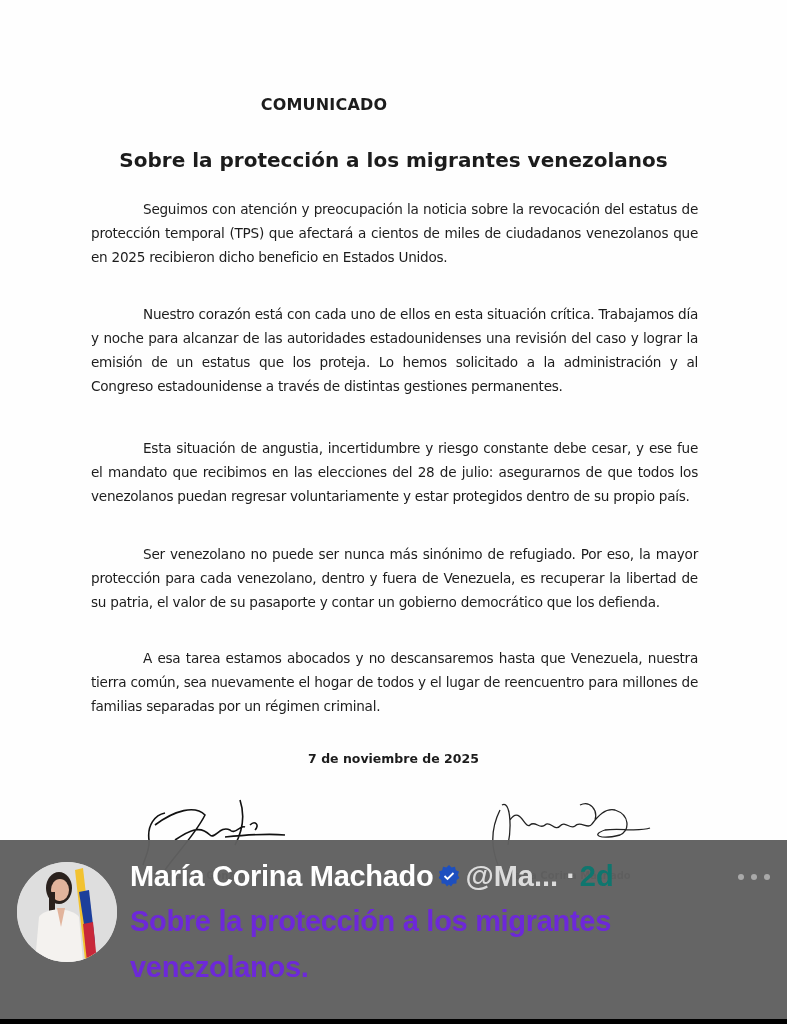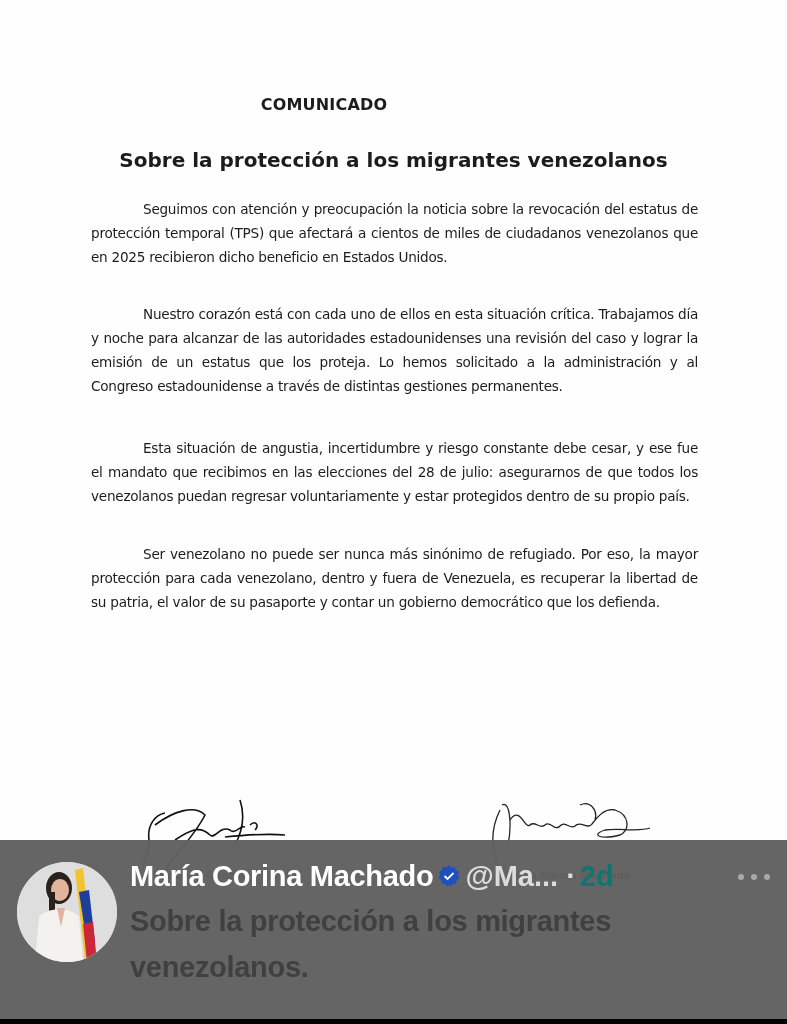--- a/index.html
+++ b/index.html
@@ -70,34 +70,36 @@
   }
   .post-sep { color:#dcdcdc; font-weight:bold; font-size:29px; margin:0 4px 0 8px; }
   .post-time { color:#0f766e; font-weight:bold; font-size:29px; }
   .more-btn {
     position:absolute; left:738px; top:866px; width:32px; height:22px;
     display:flex; align-items:center; justify-content:space-between;
   }
   .more-btn span { width:6px; height:6px; border-radius:50%; background:#a9a9a9; display:block; }
   .post-text {
     position:absolute; left:130px; top:898px; width:620px;
-    color:#404040; font-weight:bold; font-size:29px; line-height:46px;
+    color:#6d28d9; font-weight:bold; font-size:29px; line-height:46px;
     letter-spacing:-0.3px;
   }
 </style>
 </head>
 <body>
 
 <div class="doc">
   <div class="doc-title">COMUNICADO</div>
   <div class="doc-subtitle">Sobre la protección a los migrantes venezolanos</div>
   <div class="para p1">Seguimos con atención y preocupación la noticia sobre la revocación del estatus de protección temporal (TPS) que afectará a cientos de miles de ciudadanos venezolanos que en 2025 recibieron dicho beneficio en Estados Unidos.</div>
   <div class="para p2">Nuestro corazón está con cada uno de ellos en esta situación crítica. Trabajamos día y noche para alcanzar de las autoridades estadounidenses una revisión del caso y lograr la emisión de un estatus que los proteja. Lo hemos solicitado a la administración y al Congreso estadounidense a través de distintas gestiones permanentes.</div>
   <div class="para p3">Esta situación de angustia, incertidumbre y riesgo constante debe cesar, y ese fue el mandato que recibimos en las elecciones del 28 de julio: asegurarnos de que todos los venezolanos puedan regresar voluntariamente y estar protegidos dentro de su propio país.</div>
   <div class="para p4">Ser venezolano no puede ser nunca más sinónimo de refugiado. Por eso, la mayor protección para cada venezolano, dentro y fuera de Venezuela, es recuperar la libertad de su patria, el valor de su pasaporte y contar un gobierno democrático que los defienda.</div>
+  <div class="para p5">A esa tarea estamos abocados y no descansaremos hasta que Venezuela, nuestra tierra común, sea nuevamente el hogar de todos y el lugar de reencuentro para millones de familias separadas por un régimen criminal.</div>
+  <div class="doc-date">7 de noviembre de 2025</div>
 
   <svg class="sig sig-left" viewBox="0 0 160 80">
     <path d="M30 18 C20 20,12 30,14 45 C15 55,10 62,8 70 M20 30 C40 15,60 10,70 20 C60 40,40 60,30 75 M40 45 C55 35,65 30,75 40 C80 45,85 30,95 35 C100 40,105 30,110 32 M105 5 C110 20,108 35,100 50 M90 42 C110 40,130 38,150 40 M115 30 C120 25,125 30,120 35" fill="none" stroke="#111" stroke-width="1.6"></path>
   </svg>
   <svg class="sig sig-right" viewBox="0 0 175 80">
     <path d="M20 20 C10 40,12 60,18 75 M22 15 C30 10,32 35,28 55 M30 30 C40 15,45 40,50 35 C55 30,60 40,65 35 C70 30,75 42,80 36 C85 30,90 40,95 36 C100 30,108 40,112 34 C118 26,125 18,135 20 C150 25,150 40,140 45 C120 50,110 45,125 40 C140 38,160 42,170 38 M100 15 C110 10,118 20,115 30" fill="none" stroke="#222" stroke-width="1.3"></path>
   </svg>
   <div class="sig-caption left">Edmundo González Urrutia</div>
   <div class="sig-caption right">María Corina Machado</div>
 </div>

